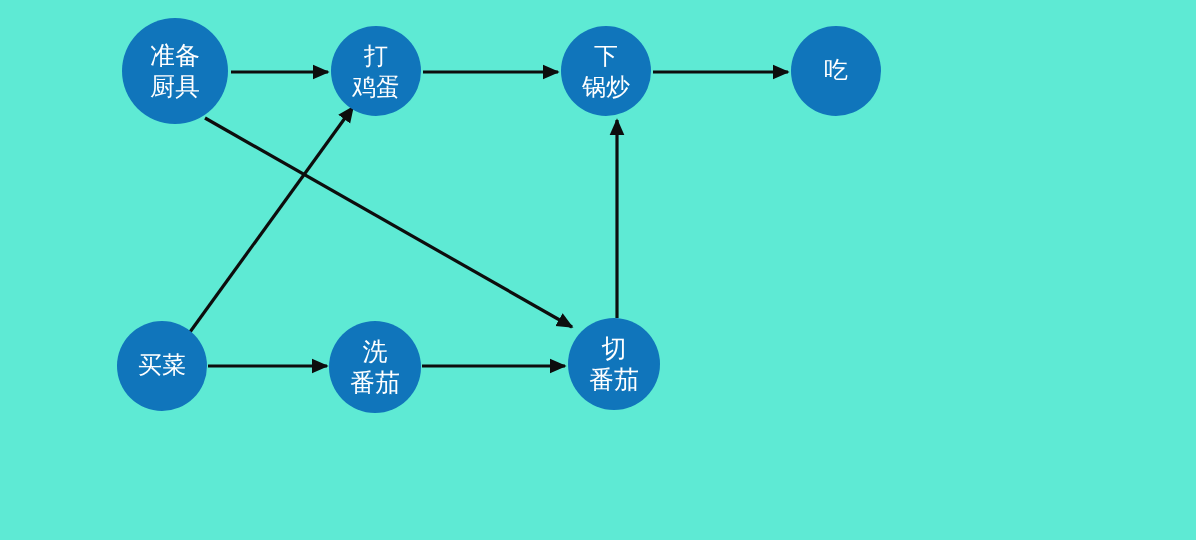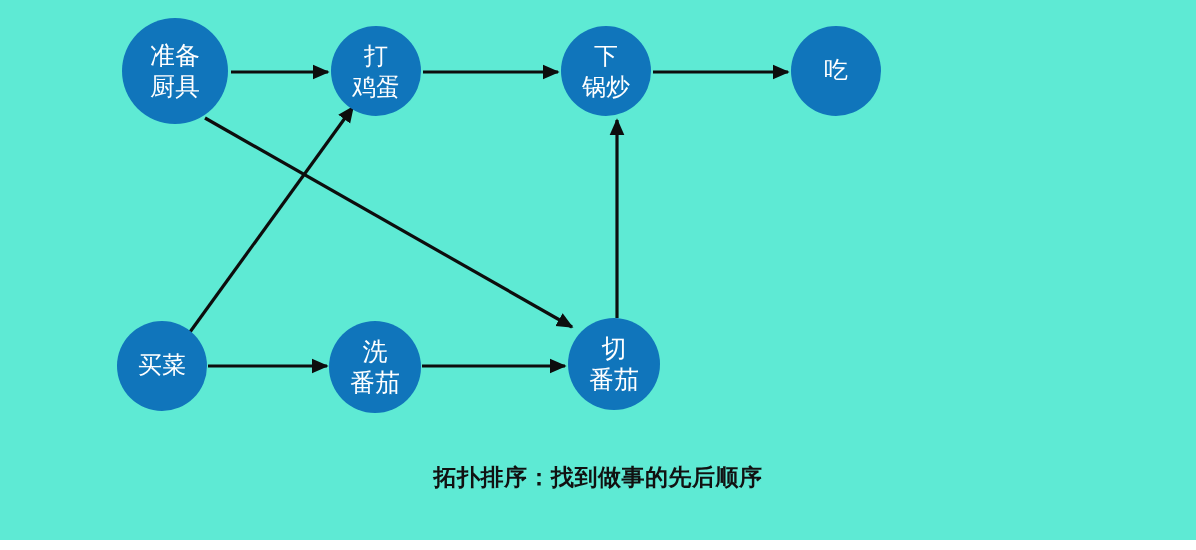--- a/index.html
+++ b/index.html
@@ -109,15 +109,14 @@
           <text x="375" y="383.5" class="node-label" fill="#ffffff">番茄</text>
         </g>
         <g>
           <circle cx="614" cy="364" r="46" class="node-circle" fill="#1075bb"></circle>
           <text x="614" y="349.5" class="node-label" fill="#ffffff">切</text>
           <text x="614" y="380.5" class="node-label" fill="#ffffff">番茄</text>
         </g>
       </g>
   </svg>
 
-  <div class="caption">拓扑排序：找到做事的先后顺序</div>
 
 </div>
 
 </body></html>

